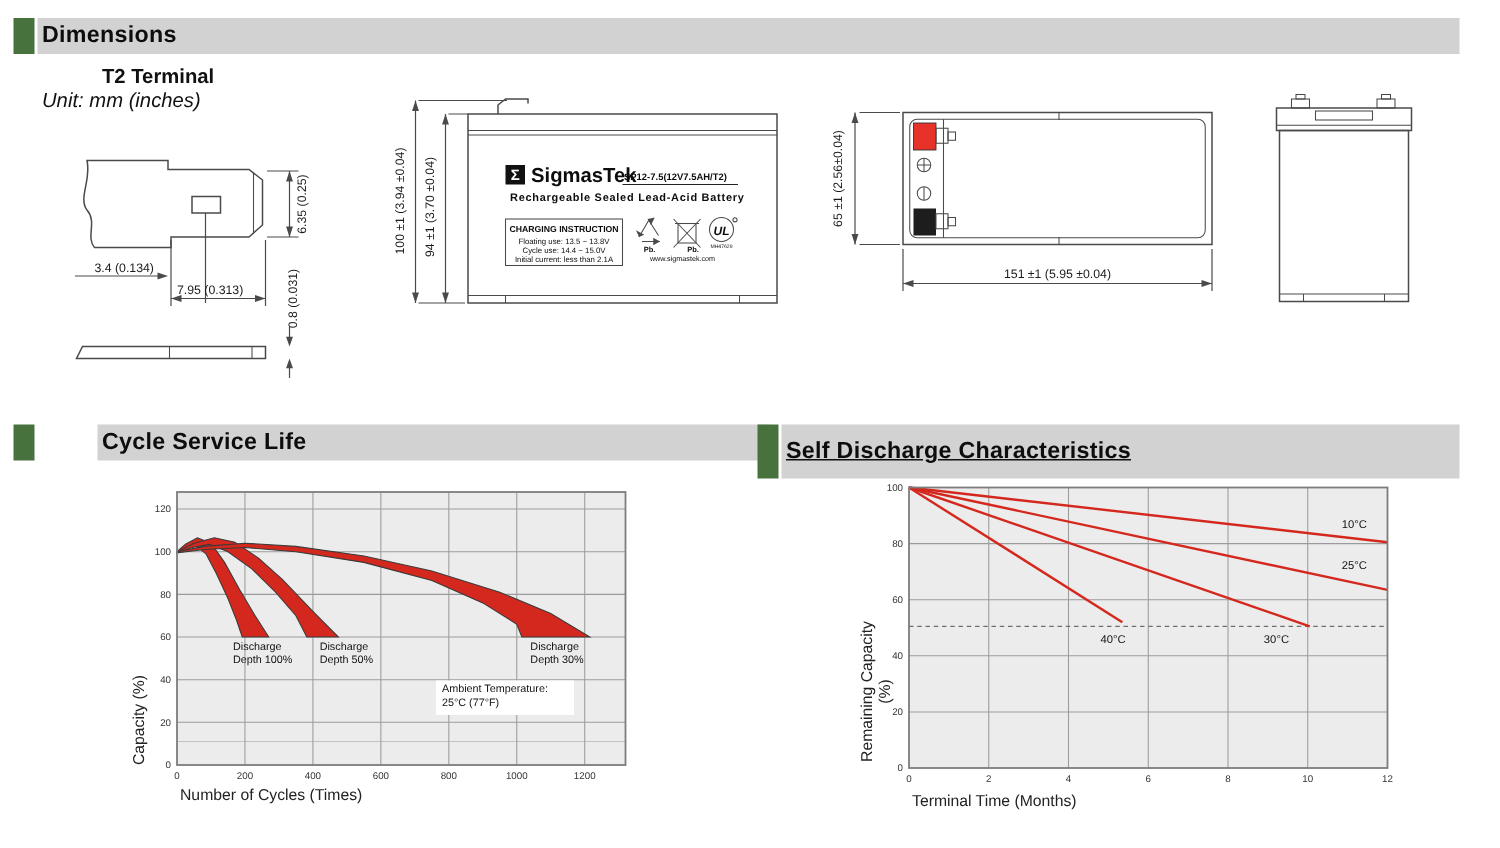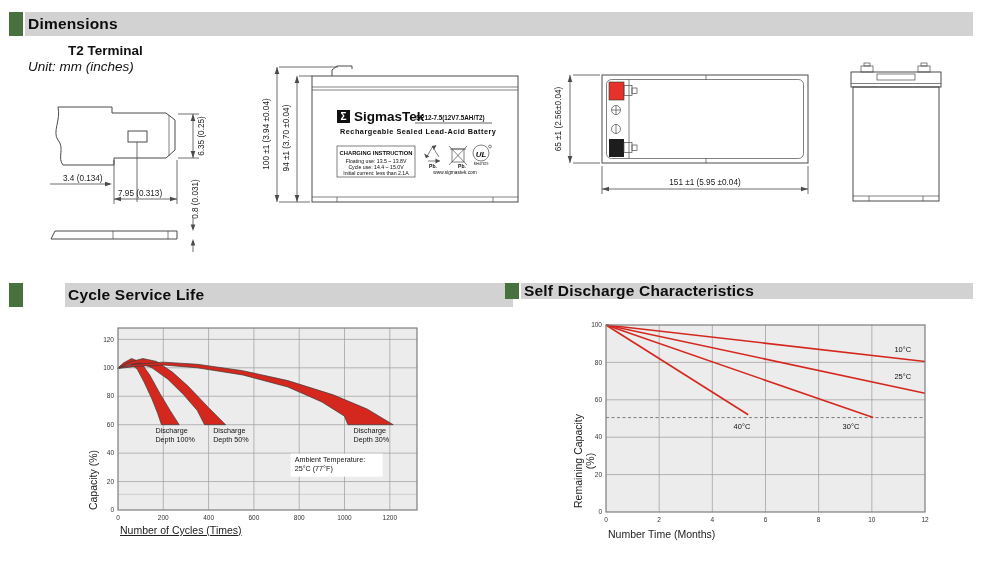--- a/index.html
+++ b/index.html
@@ -189,21 +189,21 @@
     <line class="dthin" x1="923" y1="196" x2="923" y2="201"></line>
   </svg>
 
   <div class="sec-header" style="left:9px;top:283px;height:24px;">
     <div class="green-sq"></div>
     <div class="bar" style="width:445px;margin-left:40px;">
       <span>Cycle Service Life</span>
     </div>
   </div>
 
-  <div class="sec-header" style="left:505px;top:283px;height:16px;">
+  <div class="sec-header" style="left:505px;top:283px;height:36px;text-decoration:underline;">
     <div class="green-sq"></div>
     <div class="bar" style="width:449px;">
       <span>Self Discharge Characteristics</span>
     </div>
   </div>
 
   <svg style="left:80px;top:315px;" width="420" height="240" viewBox="80 315 420 240">
       <rect x="118" y="328" width="299" height="182" fill="#ececec"></rect>
       <line x1="118" y1="494.359375" x2="417" y2="494.359375" stroke="#b3b3b3" stroke-width="0.5"></line>
       <text x="118" y="519.5" text-anchor="middle" font-size="6.5" fill="#333">0</text>
@@ -240,21 +240,21 @@
       <text x="213.13636363636363" y="442.21875" font-size="7.2" fill="#111">Depth 50%</text>
       <path d="M118,367.8125 L136.12121212121212,364.2578125 L163.3030303030303,362.125 L197.28030303030303,364.2578125 L242.58333333333334,370.65625 L287.8863636363636,380.609375 L333.18939393939394,394.828125 L367.1666666666667,409.046875 L393.21590909090907,424.6875 L347.91287878787875,424.6875 L344.5151515151515,416.15625 L321.8636363636364,401.9375 L287.8863636363636,387.0078125 L242.58333333333334,374.921875 L197.28030303030303,367.8125 L163.3030303030303,364.96875 L136.12121212121212,366.390625 L118,368.5234375 Z" fill="#d4281e" stroke="#3a3a3a" stroke-width="0.7"></path>
       <text x="353.57575757575756" y="433.21875" font-size="7.2" fill="#111">Discharge</text>
       <text x="353.57575757575756" y="442.21875" font-size="7.2" fill="#111">Depth 30%</text>
       <rect x="290.6818181818182" y="453.65625" width="92" height="23" fill="#fff"></rect>
       <text x="294.6818181818182" y="461.65625" font-size="7.2" fill="#111">Ambient Temperature:</text>
       <text x="294.6818181818182" y="470.65625" font-size="7.2" fill="#111">25°C (77°F)</text>
       <rect x="118" y="328" width="299" height="182" fill="none" stroke="#7d7d7d" stroke-width="1.2"></rect>
     </svg>
   <div class="axis-y" style="left:58px;top:474px;width:70px;">Capacity (%)</div>
-  <div class="axis-x" style="left:120px;top:524px;text-decoration:underline;">Number of Cycles (Times)</div>
+  <div class="axis-x" style="left:120px;top:524px;">Number of Cycles (Times)</div>
 
   <svg style="left:540px;top:315px;" width="450" height="245" viewBox="540 315 450 245">
       <rect x="606" y="325" width="319" height="187" fill="#ececec"></rect>
       <text x="606" y="521.5" text-anchor="middle" font-size="6.5" fill="#333">0</text>
       <line x1="659.1666666666666" y1="325" x2="659.1666666666666" y2="512" stroke="#9b9b9b" stroke-width="0.7"></line>
       <text x="659.1666666666666" y="521.5" text-anchor="middle" font-size="6.5" fill="#333">2</text>
       <line x1="712.3333333333334" y1="325" x2="712.3333333333334" y2="512" stroke="#9b9b9b" stroke-width="0.7"></line>
       <text x="712.3333333333334" y="521.5" text-anchor="middle" font-size="6.5" fill="#333">4</text>
       <line x1="765.5" y1="325" x2="765.5" y2="512" stroke="#9b9b9b" stroke-width="0.7"></line>
       <text x="765.5" y="521.5" text-anchor="middle" font-size="6.5" fill="#333">6</text>
@@ -278,15 +278,15 @@
       <text x="894.4291666666667" y="352.115" font-size="7.5" fill="#111">10°C</text>
       <path d="M606,325 L925,393.255" fill="none" stroke="#d4281e" stroke-width="1.6"></path>
       <text x="894.4291666666667" y="379.23" font-size="7.5" fill="#111">25°C</text>
       <path d="M606,325 L873.1625,417.565" fill="none" stroke="#d4281e" stroke-width="1.6"></path>
       <text x="842.5916666666667" y="428.78499999999997" font-size="7.5" fill="#111">30°C</text>
       <path d="M606,325 L748.2208333333333,414.76" fill="none" stroke="#d4281e" stroke-width="1.6"></path>
       <text x="733.6" y="428.78499999999997" font-size="7.5" fill="#111">40°C</text>
       <rect x="606" y="325" width="319" height="187" fill="none" stroke="#7d7d7d" stroke-width="1.2"></rect>
     </svg>
   <div class="axis-y" style="left:528px;top:449px;width:112px;">Remaining Capacity (%)</div>
-  <div class="axis-x" style="left:608px;top:528px;">Number Time (Months)</div>
+  <div class="axis-x" style="left:608px;top:528px;">Terminal Time (Months)</div>
 
 </div>
 
 </body></html>

